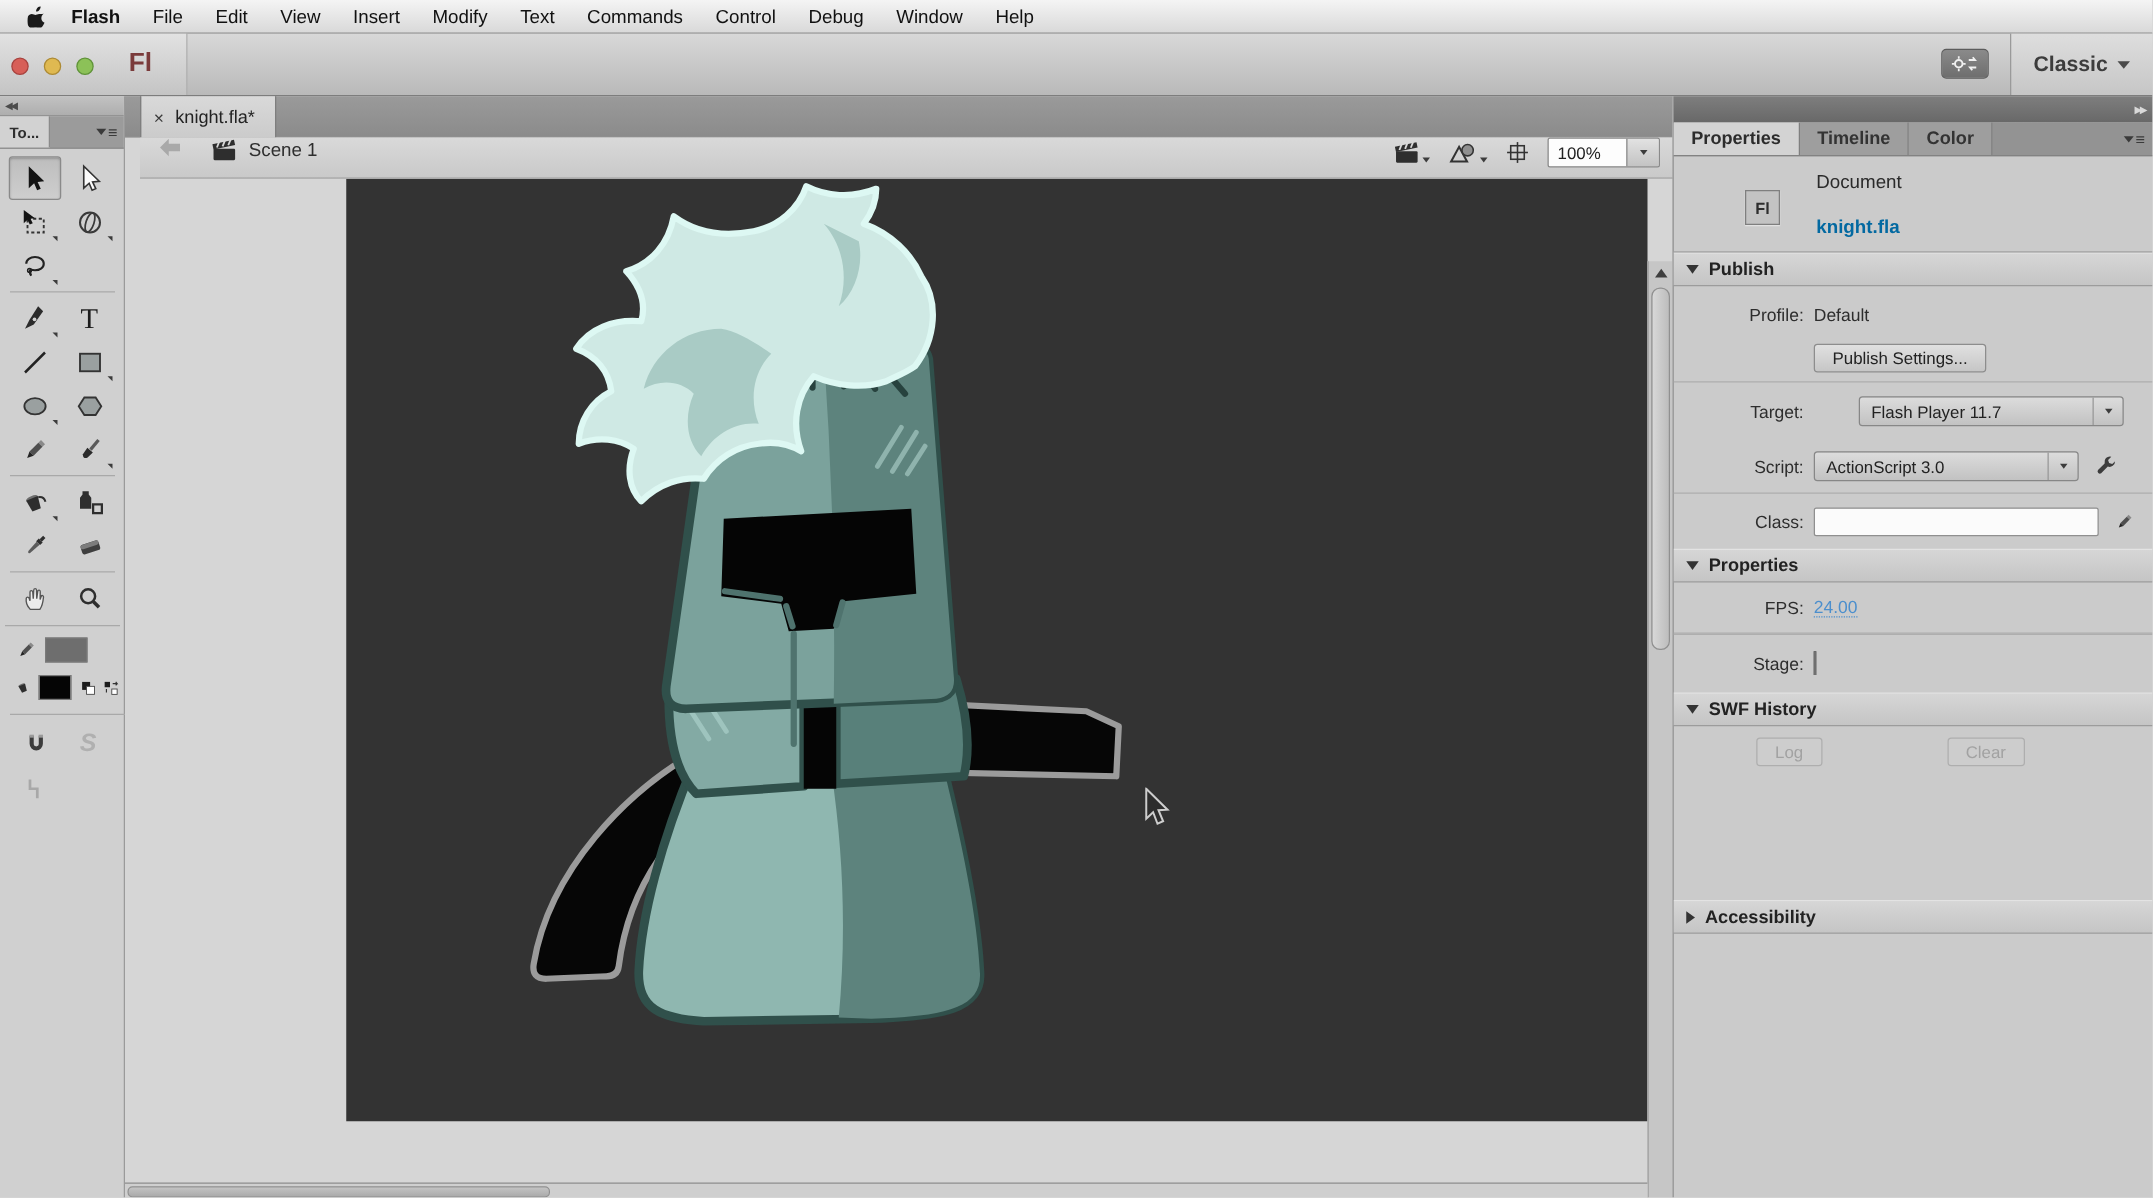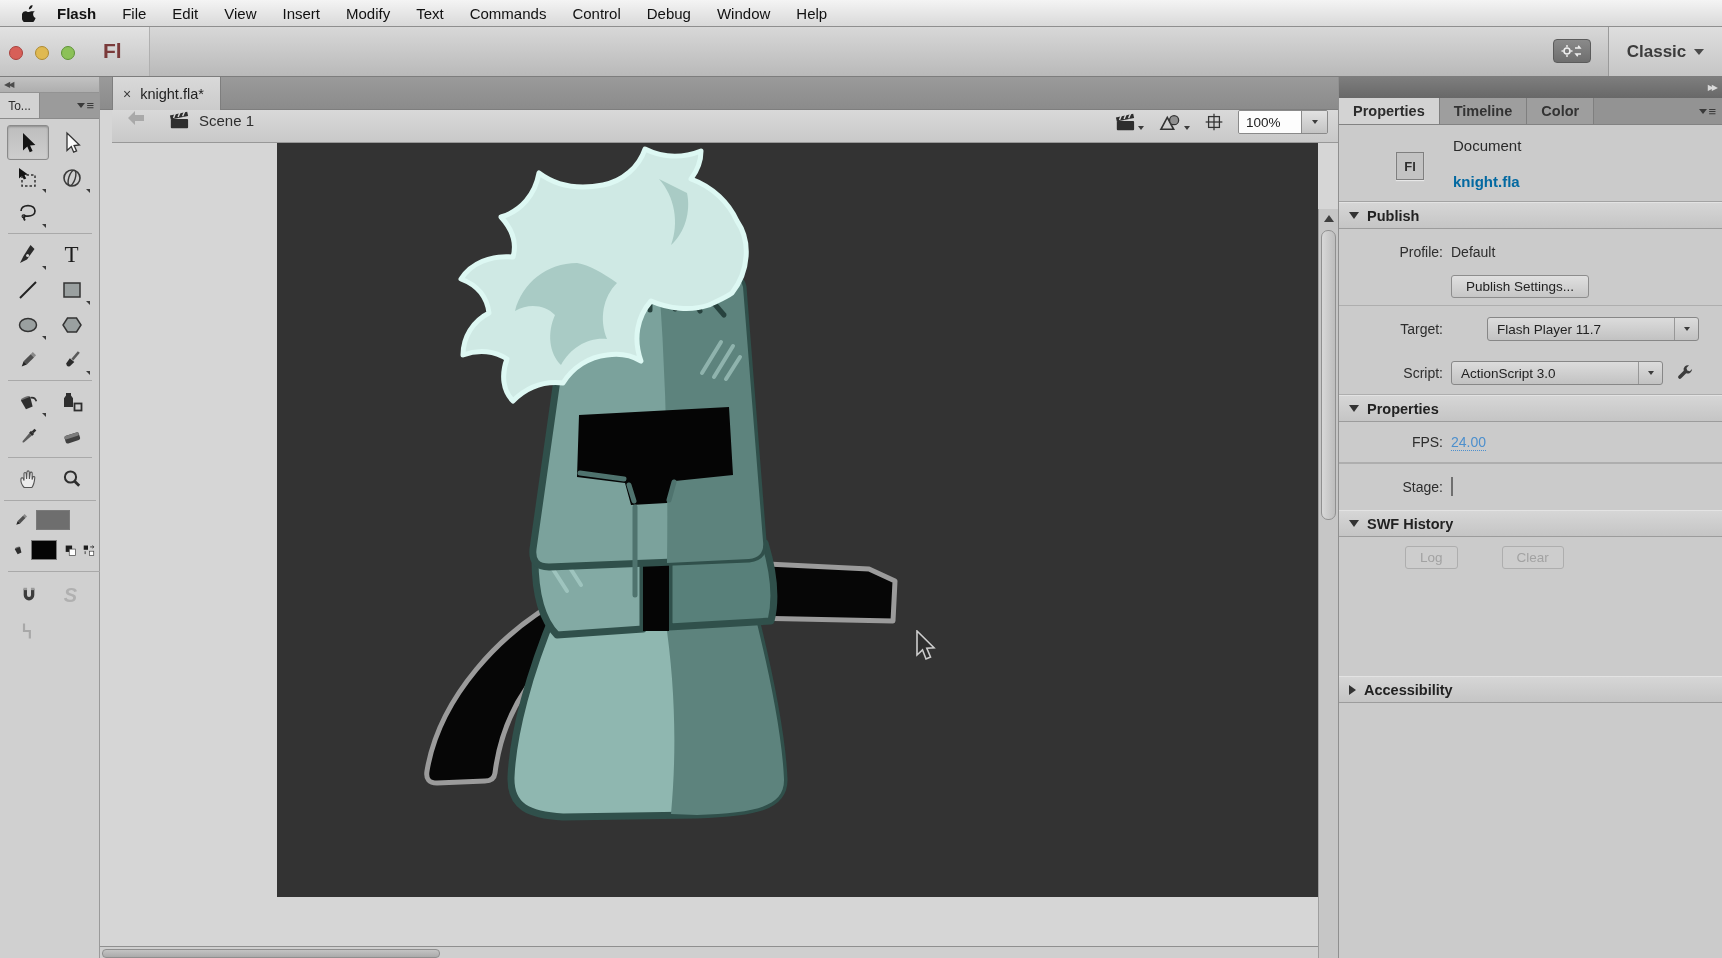--- a/index.html
+++ b/index.html
@@ -34,21 +34,21 @@
   #ws-switcher .label { font-size:17px; font-weight:bold; color:#3c3c3c; }
   .caret-down { width:0; height:0; border-left:5px solid transparent; border-right:5px solid transparent; border-top:6px solid #4a4a4a; }
 
   
   #tools-panel { position:absolute; left:0; top:77px; width:100px; height:881px;
     background:#d0d0d0; border-right:1px solid #9a9a9a; }
   #tools-collapse { height:16px; background:linear-gradient(#c2c2c2,#aeaeae); border-bottom:1px solid #939393;
     font-size:8px; color:#4c4c4c; display:flex; align-items:center; padding-left:4px; letter-spacing:-2px; }
   #tools-tabrow { height:26px; background:#9b9b9b; display:flex; align-items:stretch; border-bottom:1px solid #8b8b8b; }
   #tools-tab { width:40px; background:#d2d2d2; border-right:1px solid #8b8b8b;
-    font-size:12px; font-weight:normal; color:#2e2e2e; display:flex; align-items:center; justify-content:center; }
+    font-size:12px; font-weight:bold; color:#2e2e2e; display:flex; align-items:center; justify-content:center; }
   #tools-menu { margin-left:auto; display:flex; align-items:center; gap:1px; padding-right:5px; color:#3a3a3a; }
   .pmenu-tri { width:0; height:0; border-left:4px solid transparent; border-right:4px solid transparent; border-top:5px solid #3a3a3a; }
   .pmenu-lines { font-size:13px; line-height:1; color:#3a3a3a; }
   #tools-grid { padding-top:6px; display:flex; flex-direction:column; align-items:center; }
   .tool-row { display:flex; gap:2px; }
   .tool { width:42px; height:35px; display:flex; align-items:center; justify-content:center; position:relative; border-radius:3px; }
   .tool.selected { background:linear-gradient(#bdbdbd,#cecece); border:1px solid #8a8a8a; box-shadow:inset 0 1px 2px rgba(0,0,0,.25); }
   .tool .subtri { position:absolute; right:3px; bottom:2px; width:0; height:0;
     border-left:4px solid transparent; border-top:4px solid #3c3c3c; }
   .tdiv { width:84px; height:1px; background:#a9a9a9; margin:3px 0; }
@@ -602,41 +602,54 @@
         <span class="dbtn">
             <span class="mini-tri" style="margin-bottom:0"></span>
           </span>
       </span>
       <svg width="19" height="19" viewBox="0 0 24 24">
         <path d="M21.5,6.5 a5.5,5.5 0 0 1 -7.3,5.2 L7.5,18.4 a2.3,2.3 0 0 1 -3.2,-3.2 L11,8.5 a5.5,5.5 0 0 1 6.7,-6.8 L14.5,5 l1,3.2 3.2,1 3.2,-3.2 q-0.4,0.3 -0.4,0.5 Z" fill="#3c3c3c"></path>
       </svg>
     </span>
   </div>
   <div class="rowdiv"></div>
+  <div class="prow" style="height:44px;">
+    <span class="plabel">Class:</span>
+    <span style="display:flex; align-items:center; gap:12px;">
+      <input class="class-input" value="" style="">
+      <svg width="17" height="17" viewBox="0 0 24 24">
+        <g transform="rotate(45 12 12)">
+          <rect x="9.8" y="3" width="4.6" height="3" fill="#8a8a8a"></rect>
+          <rect x="9.8" y="6" width="4.6" height="10" fill="#4f4f4f"></rect>
+          <polygon points="9.8,16 14.4,16 12.1,21" fill="#242424"></polygon>
+        </g>
+      </svg>
+    </span>
+  </div>
 
   <div class="sec-header">
     <span class="disc open"></span>
     <span class="title">Properties</span>
   </div>
   <div class="prow" style="height:40px;">
     <span class="plabel">FPS:</span>
     <span><span class="hot">24.00</span></span>
   </div>
   <div class="rowdiv"></div>
   <div class="rowdiv"></div>
   <div class="prow" style="height:46px;">
     <span class="plabel">Stage:</span>
     <span><span id="stage-swatch"></span></span>
   </div>
 
   <div class="sec-header">
     <span class="disc open"></span>
     <span class="title">SWF History</span>
   </div>
-  <div style="height:40px; display:flex; align-items:center; padding-left:66px; gap:44px;">
+  <div style="height:40px; display:flex; align-items:center; padding-left:66px; gap:100px;">
     <button class="btn disabled">Log</button>
     <button class="btn disabled">Clear</button>
   </div>
   <div style="height:99px;"></div>
 
   <div class="sec-header">
     <span class="disc closed"></span>
     <span class="title">Accessibility</span>
   </div>
 </div>

